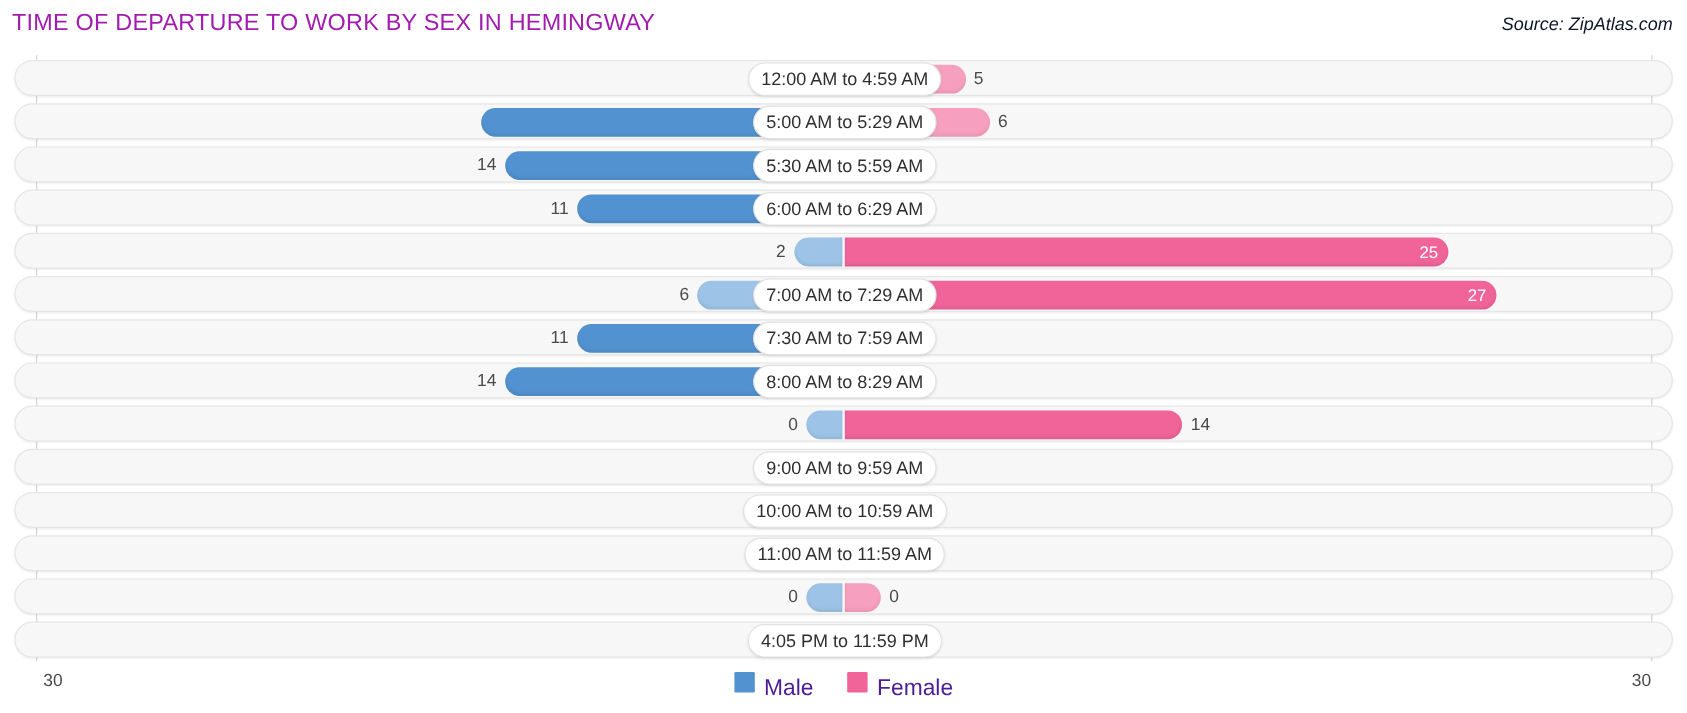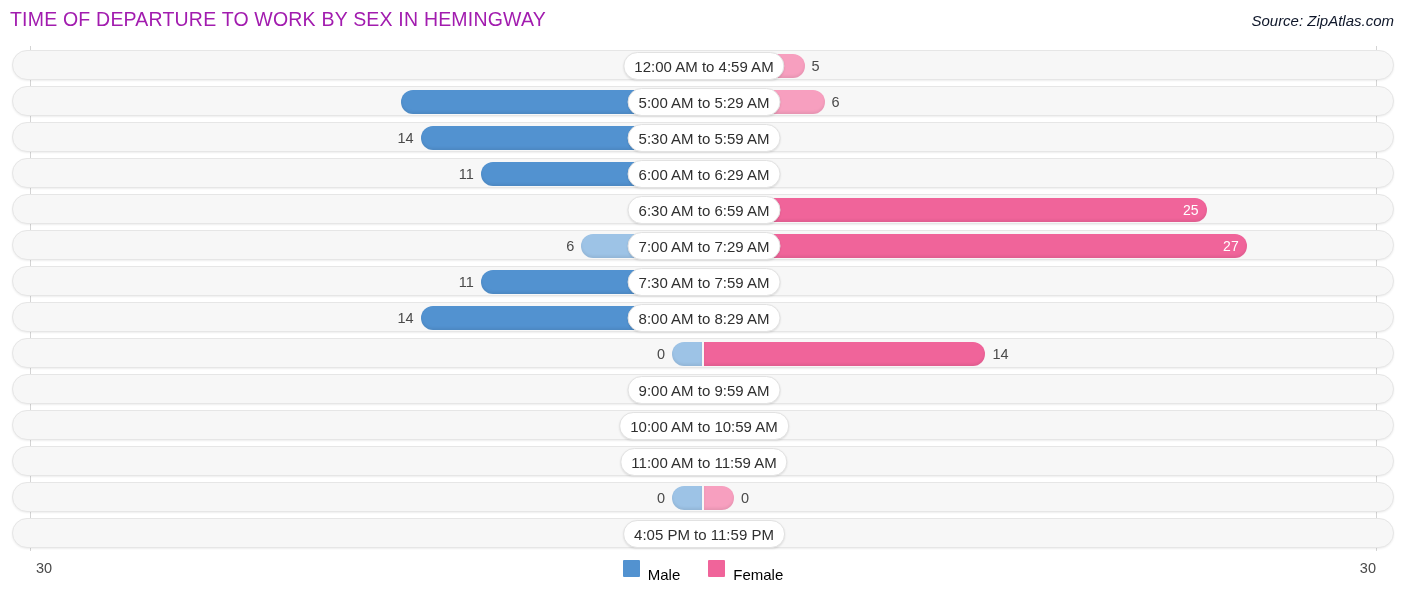--- a/index.html
+++ b/index.html
@@ -161,22 +161,22 @@
   }
   .legend-swatch {
     display: inline-block;
     width: 17px;
     height: 17px;
     vertical-align: -3px;
     border-radius: 1px;
   }
   .legend-text {
     display: inline-block;
-    font-size: 15px;
-    color: #000000;
+    font-size: 19px;
+    color: #4c1d95;
     margin-left: 8px;
     vertical-align: middle;
   }
 </style>
 </head>
 <body>
 
 <div id="header">
   <div id="chart-title">TIME OF DEPARTURE TO WORK BY SEX IN HEMINGWAY</div>
   <div id="source-label">Source: ZipAtlas.com</div>
@@ -212,21 +212,20 @@
         <div class="val male" style="right: 919.1px;">11</div>
         <div class="bar female" style="width: 30px; background: rgb(247, 159, 191);"></div>
         <div class="val female" style="left: 728px;">0</div>
         <div class="cat-pill">6:00 AM to 6:29 AM</div>
       </div>
       <div class="row" style="top: 148px;">
         <div class="bar male" style="width: 40.2px; background: rgb(157, 195, 230);"></div>
         <div class="val male" style="right: 738.2px;">2</div>
         <div class="bar female" style="width: 502.5px; background: rgb(240, 100, 154);"></div>
         <div class="val female inside" style="left: 1159.5px; width: 26px; text-align: right;">25</div>
-        <div class="cat-pill">6:30 AM to 6:59 AM</div>
       </div>
       <div class="row" style="top: 184px;">
         <div class="bar male" style="width: 120.6px; background: rgb(157, 195, 230);"></div>
         <div class="val male" style="right: 818.6px;">6</div>
         <div class="bar female" style="width: 542.7px; background: rgb(240, 100, 154);"></div>
         <div class="val female inside" style="left: 1199.7px; width: 26px; text-align: right;">27</div>
         <div class="cat-pill">7:00 AM to 7:29 AM</div>
       </div>
       <div class="row" style="top: 220px;">
         <div class="bar male" style="width: 221.1px; background: rgb(82, 146, 208);"></div>

